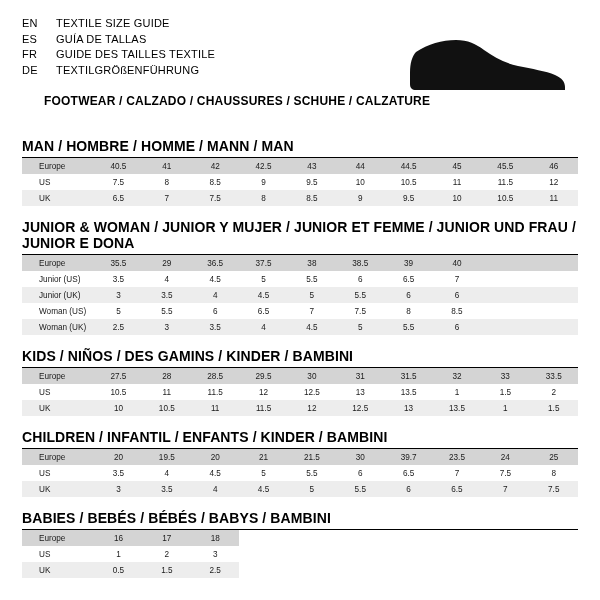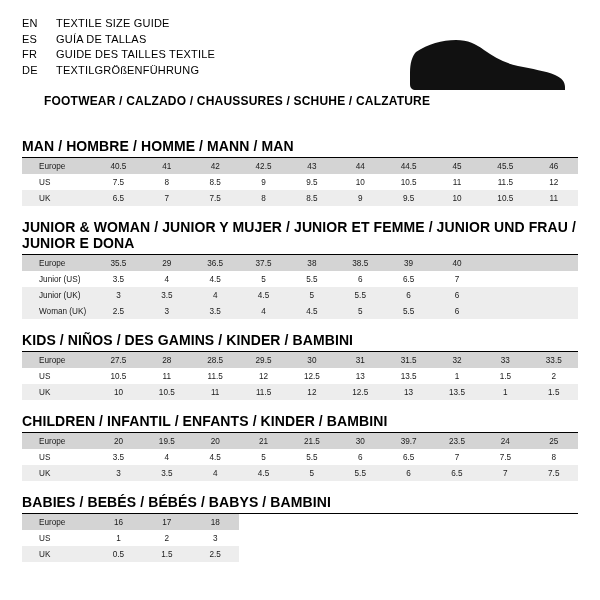--- a/index.html
+++ b/index.html
@@ -260,20 +260,33 @@
             <td>3.5</td>
             <td>4</td>
             <td>4.5</td>
             <td>5</td>
             <td>5.5</td>
             <td>6</td>
             <td>6</td>
             <td></td>
             <td></td>
           </tr>
+          <tr>
+            <td class="rowlabel">Woman (US)</td>
+            <td>5</td>
+            <td>5.5</td>
+            <td>6</td>
+            <td>6.5</td>
+            <td>7</td>
+            <td>7.5</td>
+            <td>8</td>
+            <td>8.5</td>
+            <td></td>
+            <td></td>
+          </tr>
           <tr class="alt">
             <td class="rowlabel">Woman (UK)</td>
             <td>2.5</td>
             <td>3</td>
             <td>3.5</td>
             <td>4</td>
             <td>4.5</td>
             <td>5</td>
             <td>5.5</td>
             <td>6</td>

